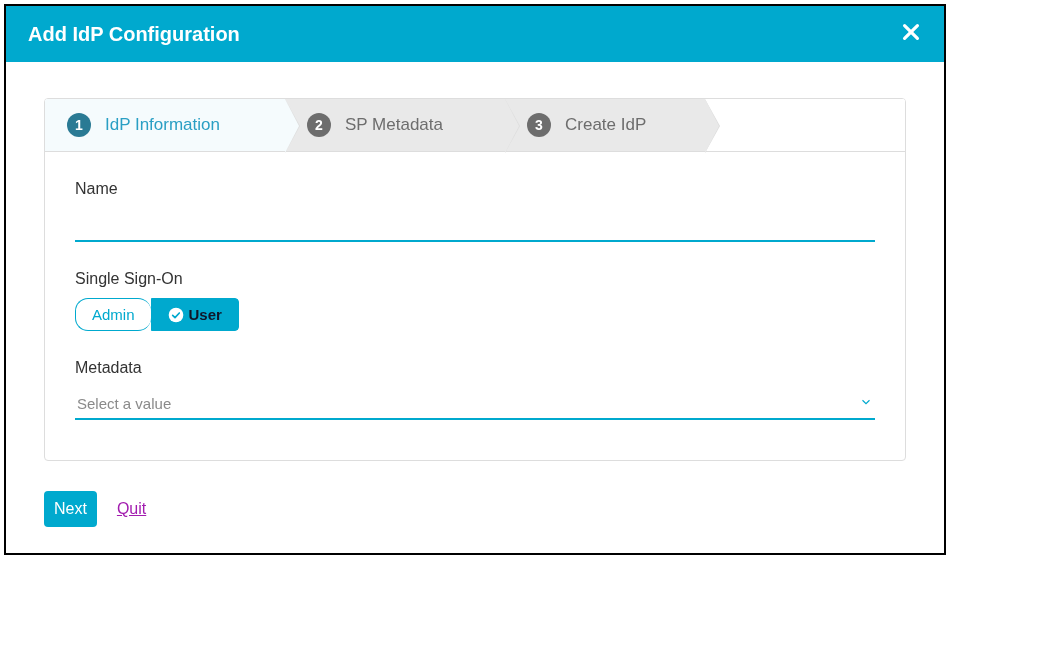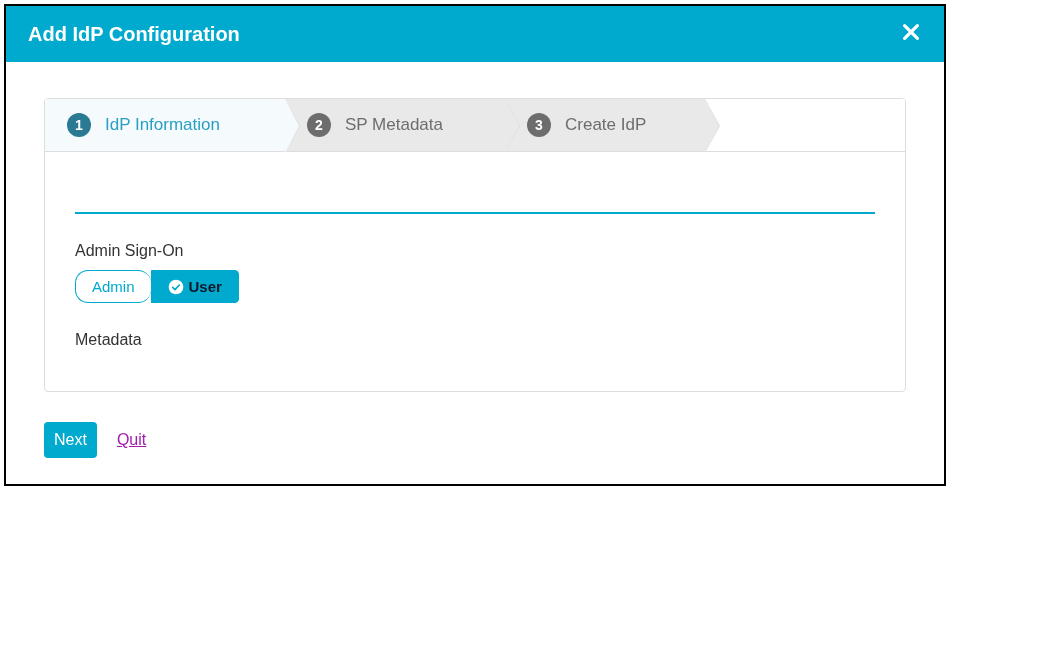--- a/index.html
+++ b/index.html
@@ -234,43 +234,54 @@
         </div>
         <div class="step step-3">
           <span class="step-number">3</span>
           <span>Create IdP</span>
         </div>
         <div class="step-spacer"></div>
       </div>
 
       <div class="form-body">
         <div class="form-group">
+          <label class="form-label">Name</label>
           <input type="text" class="text-input" value="" style="">
         </div>
 
         <div class="form-group">
-          <label class="form-label">Admin Sign-On</label>
+          <label class="form-label">Single Sign-On</label>
           <div class="toggle-group">
             <div class="toggle-btn unselected">
               <span>Admin</span>
             </div>
             <div class="toggle-btn selected">
               <span class="check-icon">
                 <svg width="16" height="16" viewBox="0 0 24 24">
                   <circle cx="12" cy="12" r="11" fill="#fff"></circle>
                   <path d="M7 12.5 L10.5 16 L17 9" stroke="#00a9ce" stroke-width="2.5" fill="none" stroke-linecap="round" stroke-linejoin="round"></path>
                 </svg>
               </span>
               <span>User</span>
             </div>
           </div>
         </div>
 
         <div class="form-group" style="margin-bottom:8px;">
           <label class="form-label">Metadata</label>
+          <div class="select-wrap">
+            <div class="select-display">
+              <span>Select a value</span>
+              <span class="chevron">
+                <svg width="14" height="14" viewBox="0 0 24 24" fill="none" stroke="#00a9ce" stroke-width="2">
+                  <polyline points="6 9 12 15 18 9"></polyline>
+                </svg>
+              </span>
+            </div>
+          </div>
         </div>
       </div>
     </div>
   </div>
 
   <div class="modal-footer">
     <button class="btn-primary">Next</button>
     <button class="btn-link">Quit</button>
   </div>
 </div>

